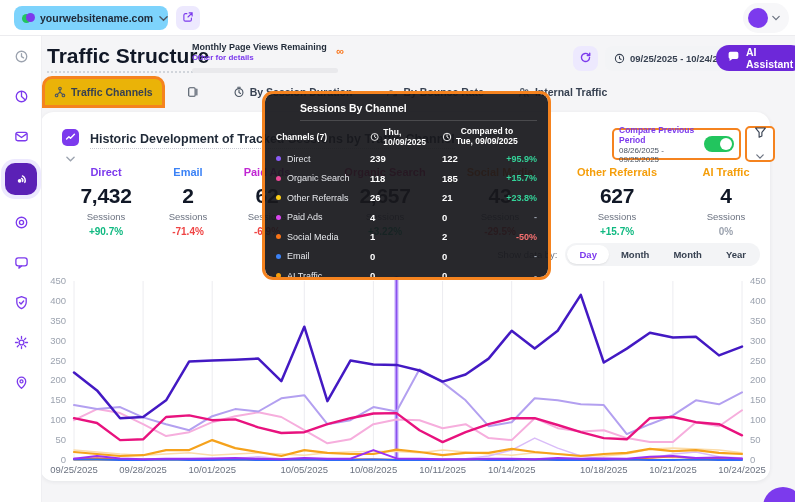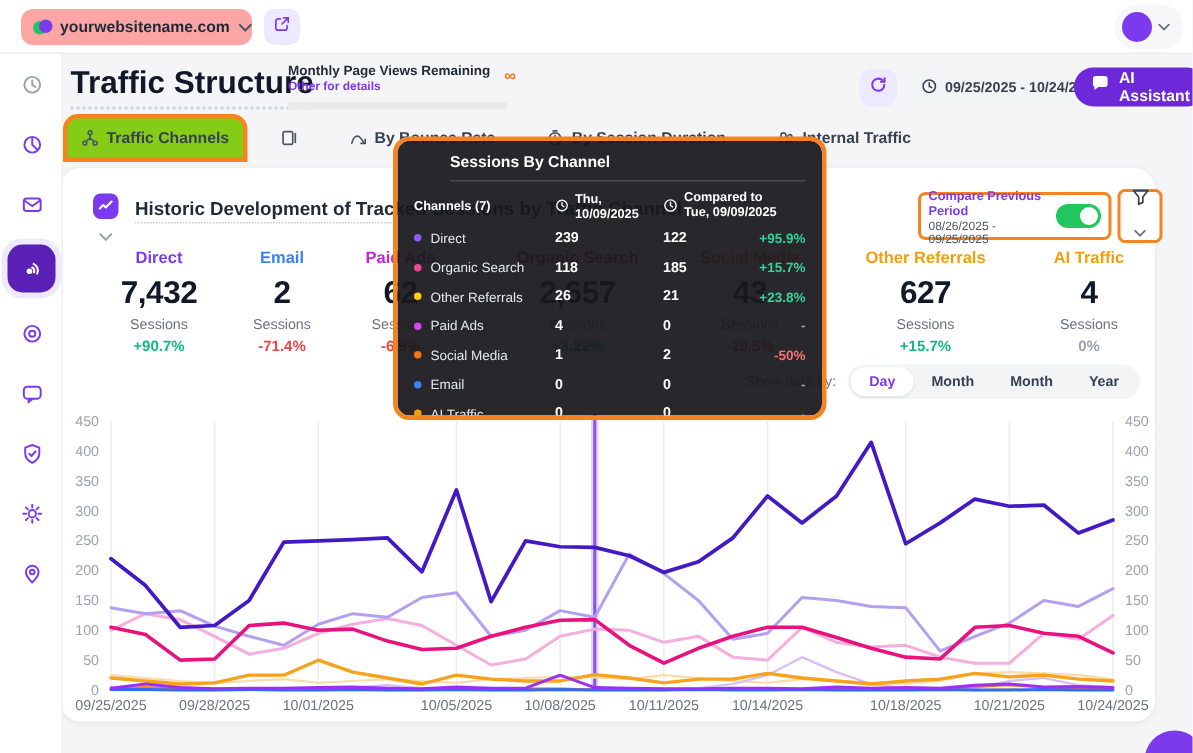--- a/index.html
+++ b/index.html
@@ -1,21 +1,21 @@
 <!DOCTYPE html>
 <html><head>
 <meta charset="utf-8">
 <style>
   html,body{margin:0;padding:0;width:795px;height:502px;overflow:hidden;
     font-family:"Liberation Sans",sans-serif;background:#F5F5F7;position:relative;}
   *{box-sizing:border-box;}
 
   
   .navbar{position:absolute;left:0;top:0;width:795px;height:36px;background:#fff;border-bottom:1px solid #ECECEF;z-index:30;}
-  .site-pill{position:absolute;left:14px;top:6px;height:24px;width:154px;background:#fca5a5;border-radius:8px;
+  .site-pill{position:absolute;left:14px;top:6px;height:24px;width:154px;background:#7dd3fc;border-radius:8px;
     display:flex;align-items:center;gap:6px;padding:0 8px;cursor:pointer;}
   .favicon{width:12px;height:12px;position:relative;flex:0 0 auto;}
   .favicon i{position:absolute;border-radius:50%;display:block;}
   .favicon .f1{width:9px;height:9px;background:#22C55E;left:0;top:2px;}
   .favicon .f2{width:9px;height:9px;background:#7C3AED;left:4px;top:1px;}
   .site-name{font-size:10.5px;font-weight:bold;color:#1F2937;flex:1;}
   .chev{width:9px;height:9px;flex:0 0 auto;}
   .chev svg{display:block;}
   .ext-btn{position:absolute;left:176px;top:6px;width:24px;height:24px;background:#EDE9FE;border-radius:7px;
     display:flex;align-items:center;justify-content:center;color:#7C3AED;cursor:pointer;}
@@ -47,21 +47,21 @@
     display:flex;align-items:center;gap:5px;padding:0 9px;color:#374151;cursor:pointer;z-index:5;}
   .date-pill .txt{font-size:9.5px;font-weight:bold;}
   .ai-btn{position:absolute;left:716px;top:45px;height:26px;background:#6D28D9;border-radius:14px;
     display:flex;align-items:center;gap:6px;padding:0 11px;cursor:pointer;z-index:5;}
   .ai-btn .txt{font-size:10.5px;font-weight:bold;color:#fff;}
 
   
   .tabs{position:absolute;left:44px;top:78px;display:flex;align-items:stretch;gap:14px;z-index:5;height:28px;}
   .tab{display:flex;align-items:center;gap:5px;padding:0 10px;font-size:10.5px;font-weight:bold;color:#374151;cursor:pointer;white-space:nowrap;}
   .tab .ticon{color:#4B5563;display:flex;}
-  .tab.active{background:#84cc16;border-radius:8px 8px 0 0;outline:3px solid #F5831F;outline-offset:-1px;}
+  .tab.active{background:#eab308;border-radius:8px 8px 0 0;outline:3px solid #F5831F;outline-offset:-1px;}
 
   
   .card{position:absolute;left:40px;top:112px;width:730px;height:369px;background:#fff;border-radius:14px;
     box-shadow:0 1px 4px rgba(17,24,39,.07);z-index:4;}
   .card-icon{position:absolute;left:22px;top:17px;width:17px;height:17px;border-radius:5px;background:#7C3AED;
     display:flex;align-items:center;justify-content:center;cursor:pointer;}
   .card-collapse{position:absolute;left:26px;top:36px;color:#9CA3AF;cursor:pointer;}
   .card-title{position:absolute;left:50px;top:20px;font-size:12.5px;font-weight:bold;color:#1F2937;
     border-bottom:1.5px dotted #C9CBD3;padding-bottom:2px;}
 
@@ -99,21 +99,21 @@
   .xlab{font-size:9.5px;fill:#6B7280;font-family:"Liberation Sans",sans-serif;}
   .hoverline{stroke:#7C3AED;stroke-width:2;opacity:.85;}
   .hoverglow{stroke:#A78BFA;stroke-width:5;opacity:.35;}
 
   
   .tooltip{position:absolute;left:265px;top:94px;width:283px;height:183px;background:rgba(24,24,28,0.93);
     border-radius:8px;outline:3px solid #F5831F;z-index:40;padding:8px 11px 6px;color:#fff;}
   .tt-title{font-size:10.5px;font-weight:bold;border-bottom:1px solid rgba(255,255,255,.16);padding-bottom:6px;margin-left:24px;}
   .tt-head{display:grid;grid-template-columns:94px 72px 1fr;align-items:center;margin-top:6px;margin-bottom:2px;}
   .tt-head .h{font-size:8.5px;font-weight:bold;display:flex;align-items:center;gap:4px;}
-  .tt-cmp{line-height:1.15;}
+  .tt-cmp{line-height:1.15;text-align:center;}
   .tt-row{display:grid;grid-template-columns:94px 72px 62px 1fr;align-items:center;height:19.5px;}
   .tt-chan{display:flex;align-items:center;gap:6px;font-size:9px;color:#E5E7EB;}
   .tt-dot{width:5px;height:5px;border-radius:50%;flex:0 0 auto;}
   .tt-val{font-size:9.5px;font-weight:bold;color:#fff;}
   .tt-pct{font-size:9px;font-weight:bold;text-align:right;}
   .tt-pct.pos{color:#34D399;} .tt-pct.neg{color:#F87171;} .tt-pct.neutral{color:#9CA3AF;}
 
   .fab{position:absolute;left:763px;top:487px;width:40px;height:40px;border-radius:50%;background:#7C3AED;z-index:50;cursor:pointer;}
 </style>
 </head>
@@ -284,34 +284,34 @@
       <span class="ticon">
         <svg width="12" height="12" viewBox="0 0 14 14">
           <rect x="2" y="2" width="7.5" height="10" rx="1.3" fill="none" stroke="currentColor" stroke-width="1.3"></rect>
           <path d="M11.5 3.5v7" stroke="currentColor" stroke-width="1.3" stroke-linecap="round"></path>
         </svg>
       </span>
     </div>
     <div class="tab">
       <span class="ticon">
         <svg width="12" height="12" viewBox="0 0 14 14">
-          <path d="M1.8 11C3.5 4.5 7 4.5 9 7.5l2.4 3.5" fill="none" stroke="currentColor" stroke-width="1.3" stroke-linecap="round"></path>
-          <path d="M12.2 8v3.2H9" fill="none" stroke="currentColor" stroke-width="1.3" stroke-linecap="round" stroke-linejoin="round"></path>
-        </svg>
-      </span>
-      <span>By Bounce Rate</span>
+          <circle cx="7" cy="7.6" r="4.6" fill="none" stroke="currentColor" stroke-width="1.3"></circle>
+          <path d="M7 5v2.6l1.8 1.1M5.5 1.4h3" fill="none" stroke="currentColor" stroke-width="1.3" stroke-linecap="round"></path>
+        </svg>
+      </span>
+      <span>By Session Duration</span>
     </div>
     <div class="tab">
       <span class="ticon">
         <svg width="12" height="12" viewBox="0 0 14 14">
-          <circle cx="7" cy="7.6" r="4.6" fill="none" stroke="currentColor" stroke-width="1.3"></circle>
-          <path d="M7 5v2.6l1.8 1.1M5.5 1.4h3" fill="none" stroke="currentColor" stroke-width="1.3" stroke-linecap="round"></path>
-        </svg>
-      </span>
-      <span>By Session Duration</span>
+          <path d="M1.8 11C3.5 4.5 7 4.5 9 7.5l2.4 3.5" fill="none" stroke="currentColor" stroke-width="1.3" stroke-linecap="round"></path>
+          <path d="M12.2 8v3.2H9" fill="none" stroke="currentColor" stroke-width="1.3" stroke-linecap="round" stroke-linejoin="round"></path>
+        </svg>
+      </span>
+      <span>By Bounce Rate</span>
     </div>
     <div class="tab">
       <span class="ticon">
         <svg width="12" height="12" viewBox="0 0 14 14">
           <circle cx="5" cy="5" r="2" fill="none" stroke="currentColor" stroke-width="1.3"></circle>
           <circle cx="10" cy="6" r="1.6" fill="none" stroke="currentColor" stroke-width="1.3"></circle>
           <path d="M1.8 12c.4-2.2 1.7-3.3 3.2-3.3S7.8 9.8 8.2 12M8.8 9.2c1.8 0 2.9.9 3.3 2.6" fill="none" stroke="currentColor" stroke-width="1.3" stroke-linecap="round"></path>
         </svg>
       </span>
       <span>Internal Traffic</span>

